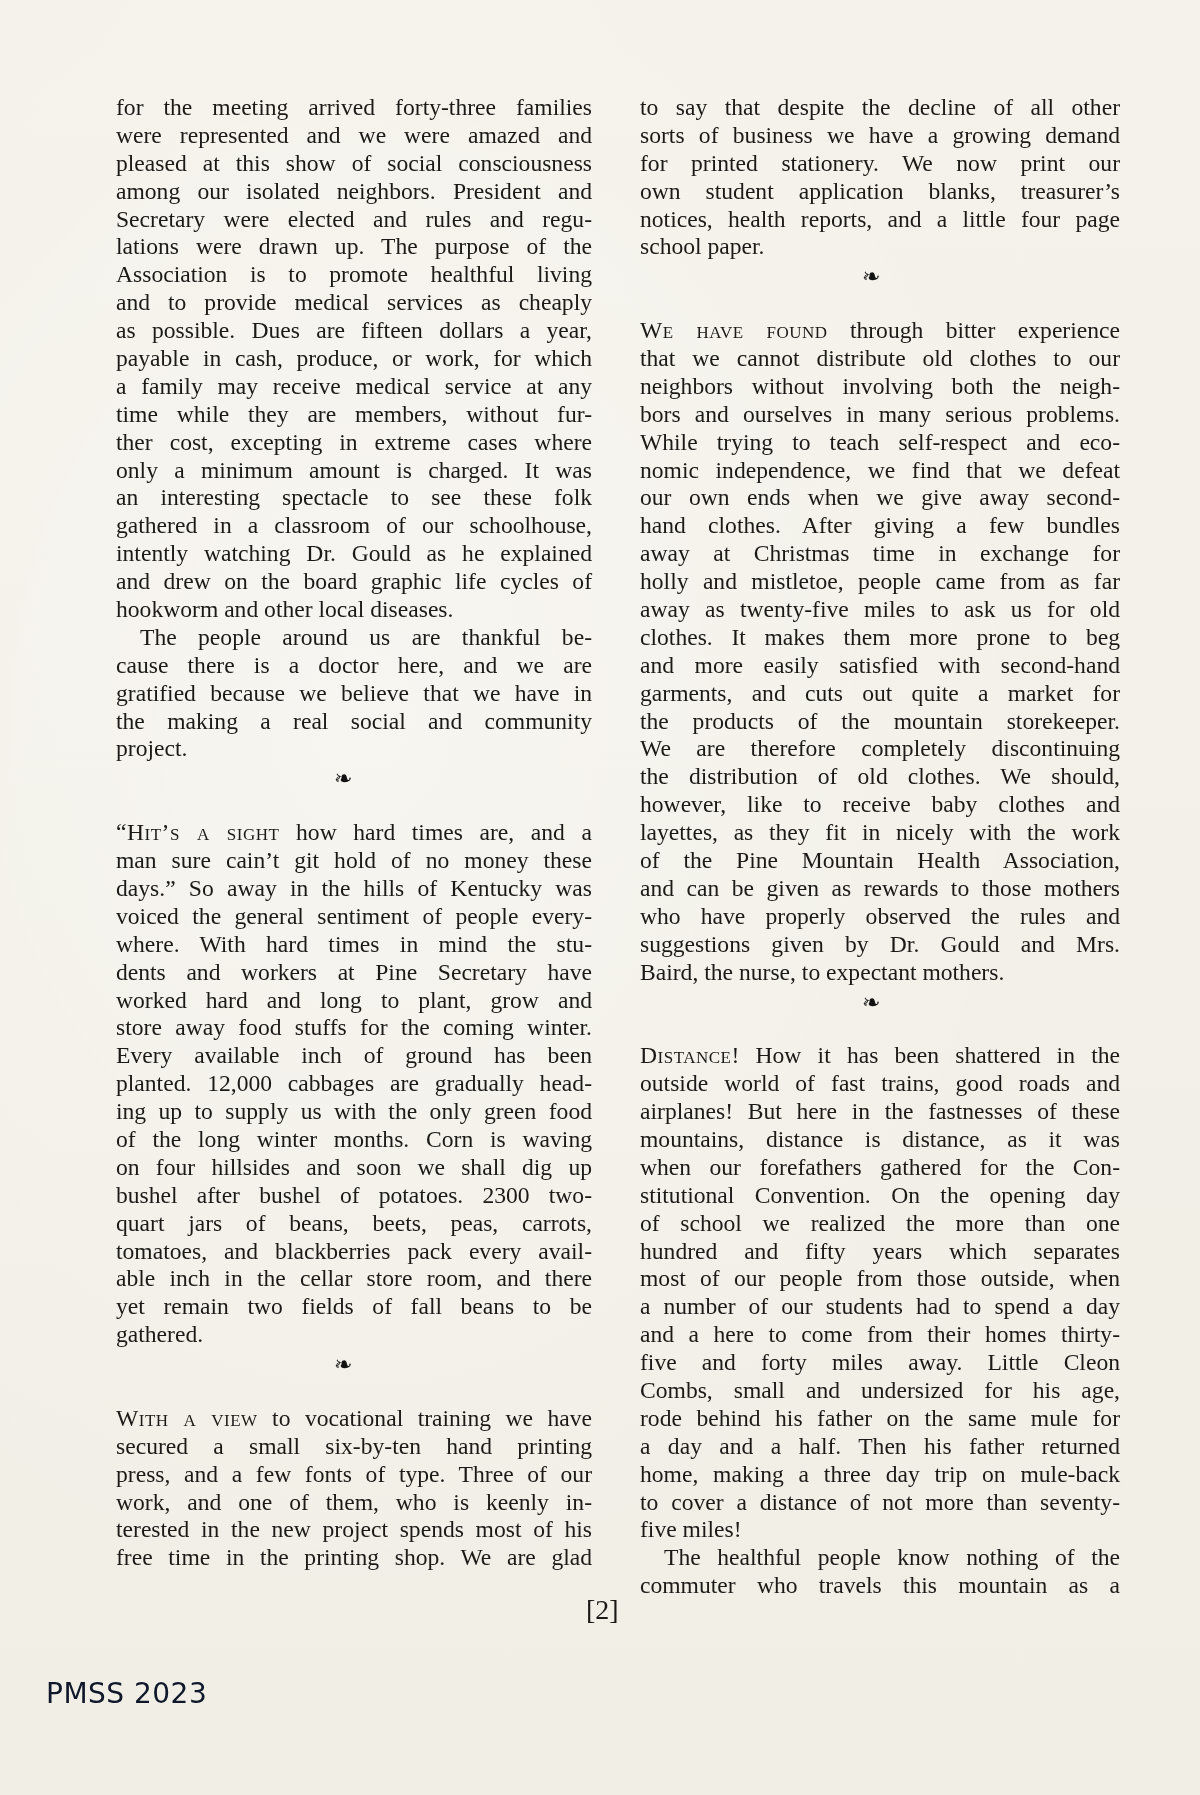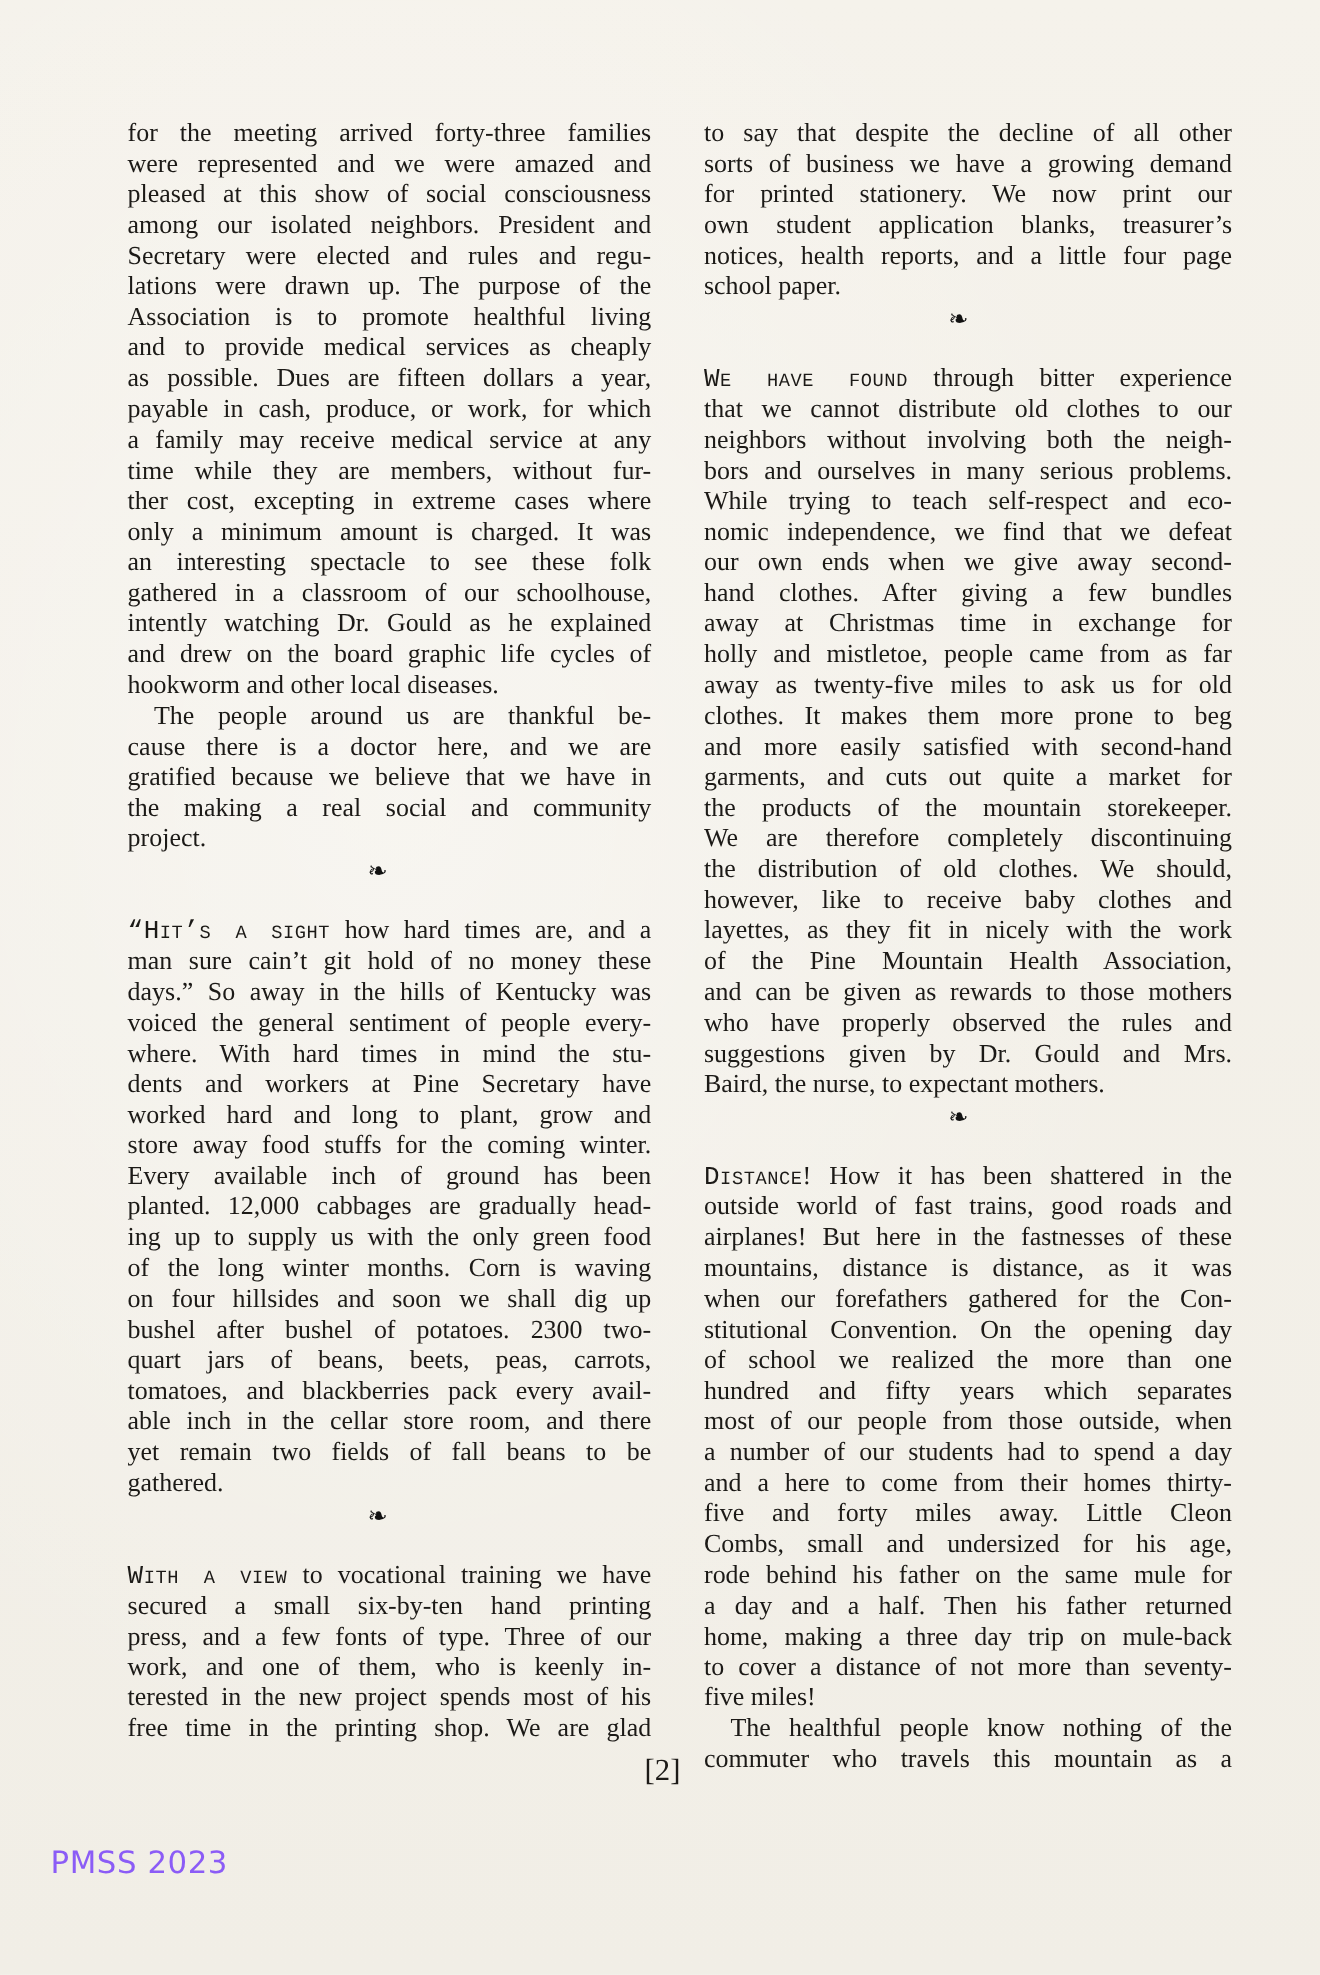--- a/index.html
+++ b/index.html
@@ -10,55 +10,55 @@
     font-family: "Liberation Serif", "DejaVu Serif", serif;
     color: #1c1a17;
   }
   .page-bg {
     position: absolute; inset: 0;
     background:
       radial-gradient(ellipse at 30% 40%, rgba(255,255,255,0.35), rgba(0,0,0,0) 60%),
       linear-gradient(180deg, #f5f2eb 0%, #f1eee6 100%);
   }
   .column {
-    position: absolute; top: 108px;
+    position: absolute; top: 94px;
     font-size: 23.6px;
     line-height: 27.9px;
   }
   .col-left  { left: 116px; width: 476px; }
   .col-right { left: 640px; width: 480px; }
   .line {
     display: block;
     white-space: nowrap;
     text-align: justify;
     text-align-last: justify;
     height: 27.9px;
   }
   .line.last { text-align-last: left; }
   .line.indent { padding-left: 24px; }
-  .sc { font-variant: small-caps; letter-spacing: 0.5px; font-family: Liberation Mono, monospace; }
+  .sc { font-variant: small-caps; letter-spacing: 0.5px; }
   .ornament-row {
     display: block; height: 27.9px; position: relative;
   }
   .ornament {
     position: absolute; top: 2px;
     font-size: 22px; font-weight: bold;
     color: #111;
     font-family: "DejaVu Sans", sans-serif;
   }
   .gap { display: block; height: 27.9px; }
   .page-number {
     position: absolute; left: 586px; top: 1594px;
     font-size: 28px; color: #1c1a17;
   }
   .watermark {
     position: absolute; left: 46px; top: 1677px;
     font-family: "DejaVu Sans", sans-serif;
     font-size: 28px; letter-spacing: 0.5px;
-    color: #8b5cf6;
+    color: #0f172a;
   }
 </style>
 </head>
 <body>
 
 <div class="page-bg"></div>
 
 <div class="column col-left">
   <div>
     <span class="line">for the meeting arrived forty-three families</span>

